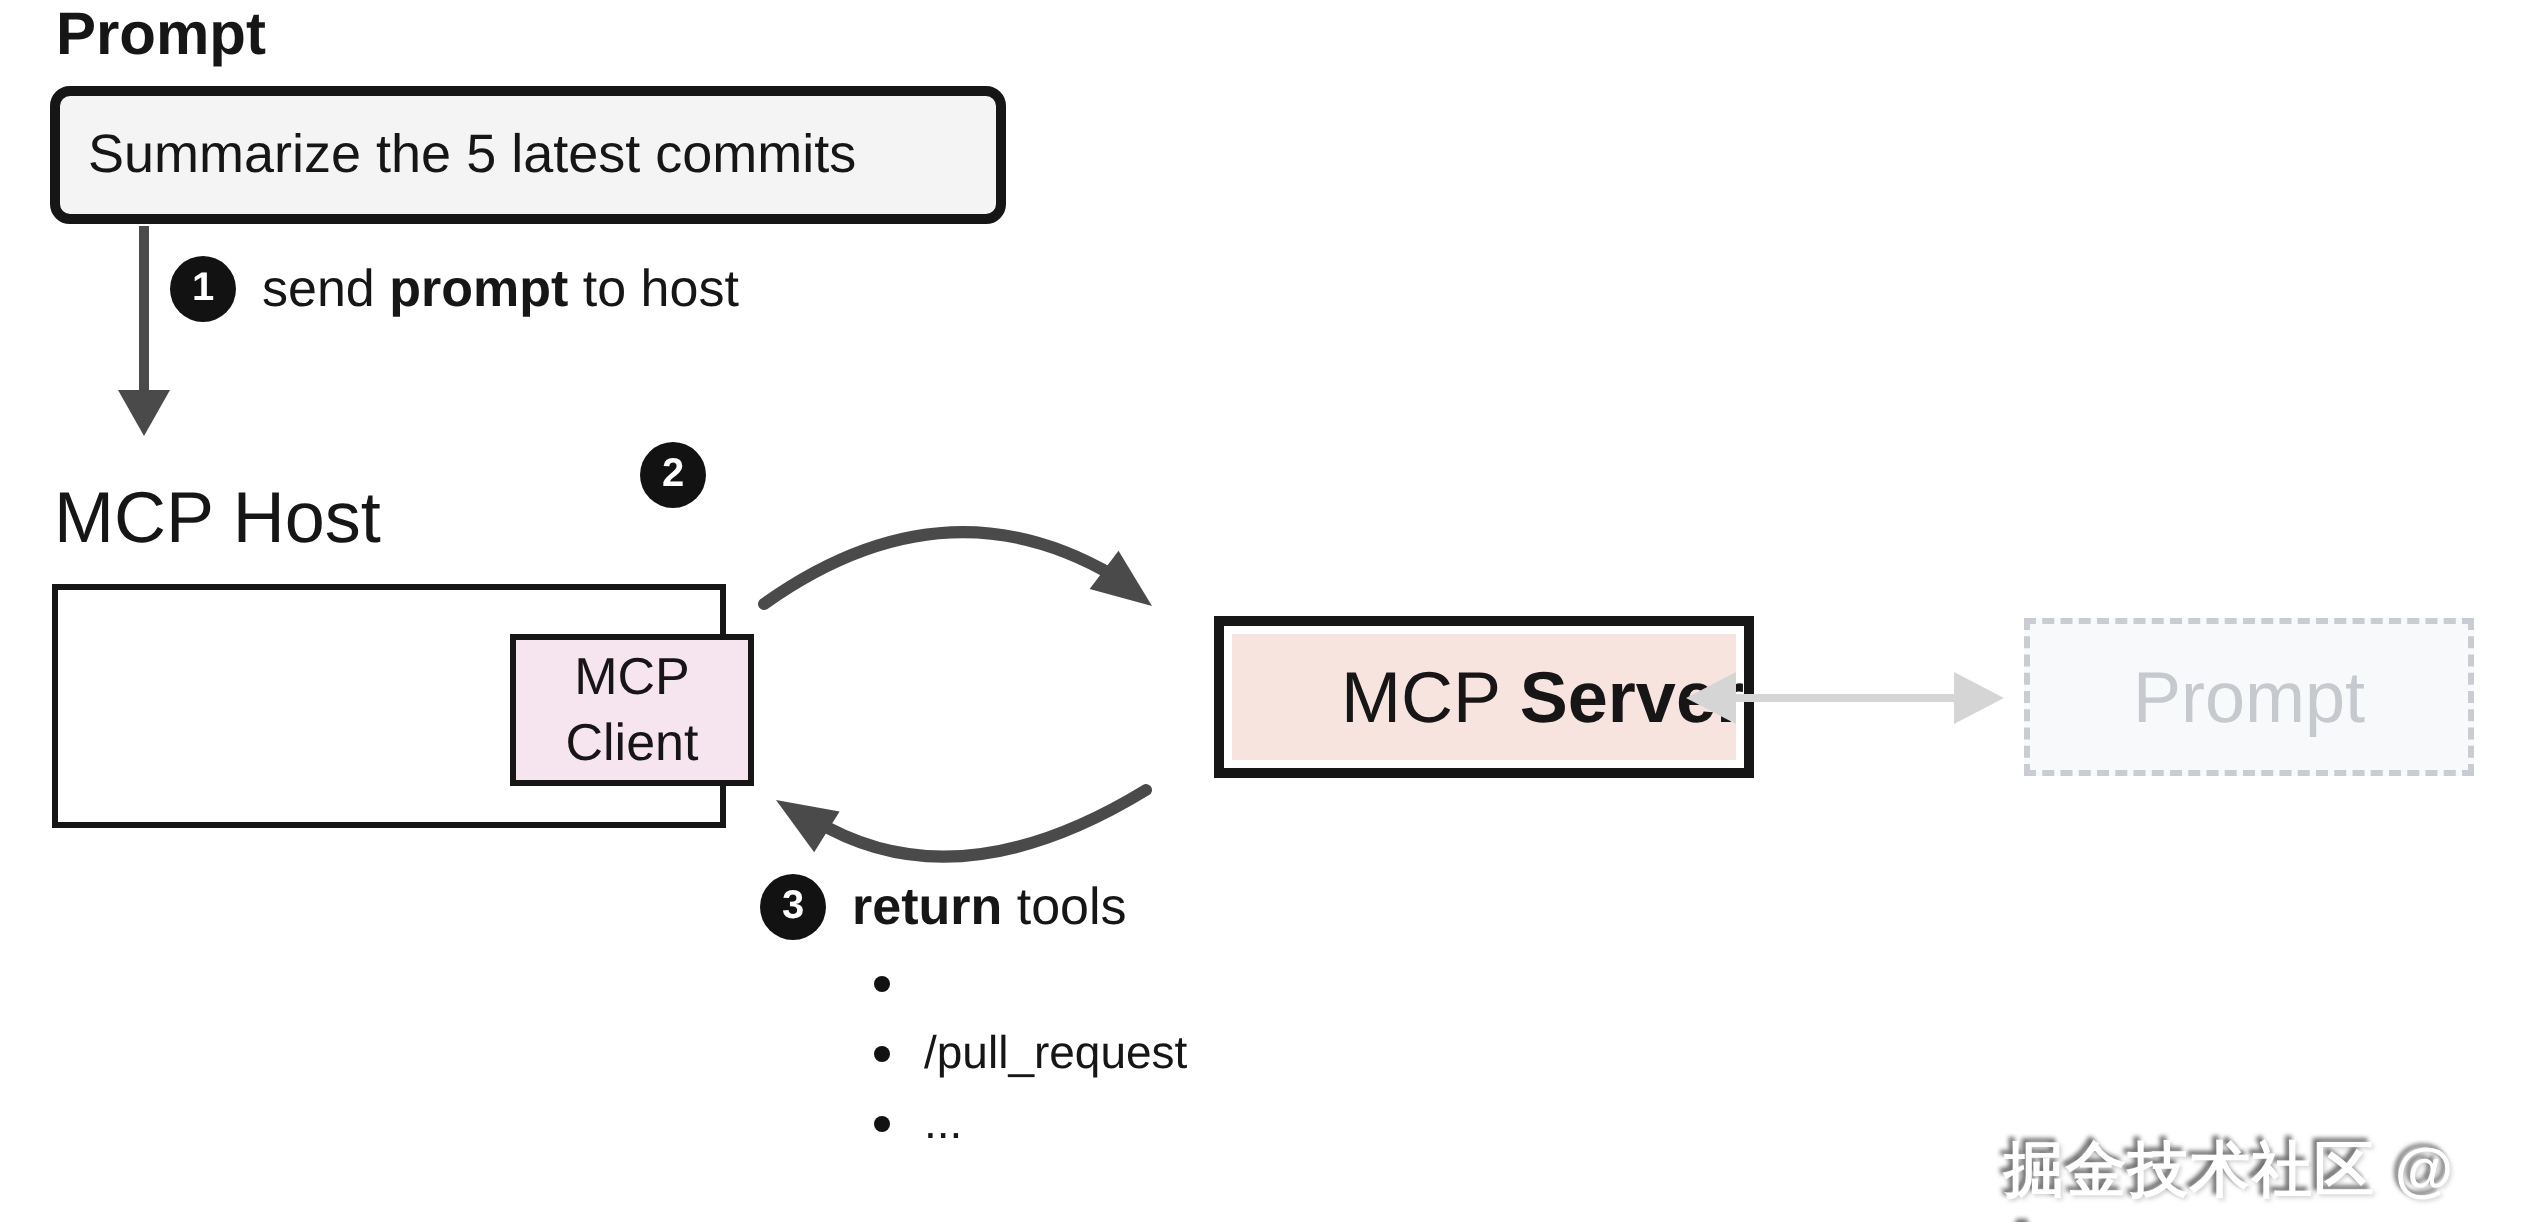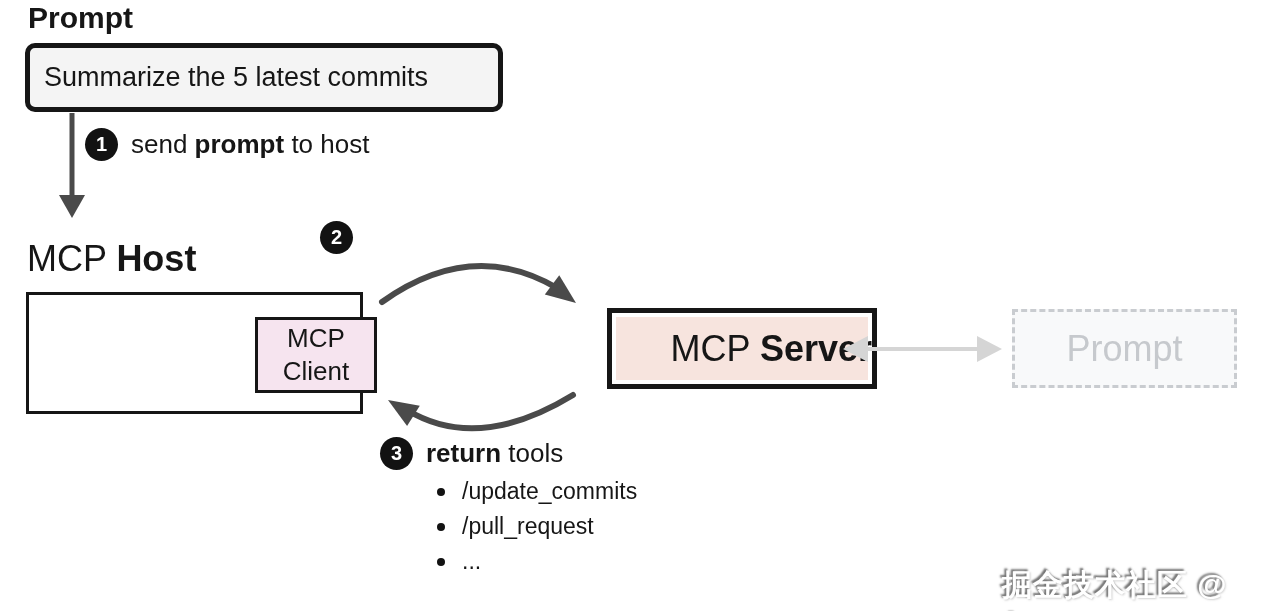--- a/index.html
+++ b/index.html
@@ -33,21 +33,21 @@
     background:#121212; color:#fff;
     display:flex; align-items:center; justify-content:center;
     font-size:20px; font-weight:bold;
   }
   .step b { font-weight:bold; }
   .step-1 { left:85px; top:128px; }
   .step-2 { left:320px; top:221px; }
   .step-3 { left:380px; top:437px; }
 
   .host-label { left:27px; top:238px; font-size:36px; }
-  .host-label b { font-weight:bold; }
+  .host-label b { font-weight:normal; }
 
   .host-box {
     left:26px; top:292px; width:337px; height:122px;
     border:3px solid var(--ink,#161616);
     background:#ffffff;
   }
   .client-box {
     left:255px; top:317px; width:122px; height:76px;
     border:3px solid var(--ink,#161616);
     background:var(--client-fill,#f6e4ef);
@@ -166,21 +166,20 @@
   </div>
 
   <div class="abs step step-3">
     <span class="badge">3</span>
     <span><span></span><b>return</b><span> tools</span></span>
   </div>
 
   <ul class="abs tools-list">
     <li>
       <span class="dot"></span>
-      <span>/update_commits</span>
     </li>
     <li>
       <span class="dot"></span>
       <span>/pull_request</span>
     </li>
     <li>
       <span class="dot"></span>
       <span>...</span>
     </li>
   </ul>

